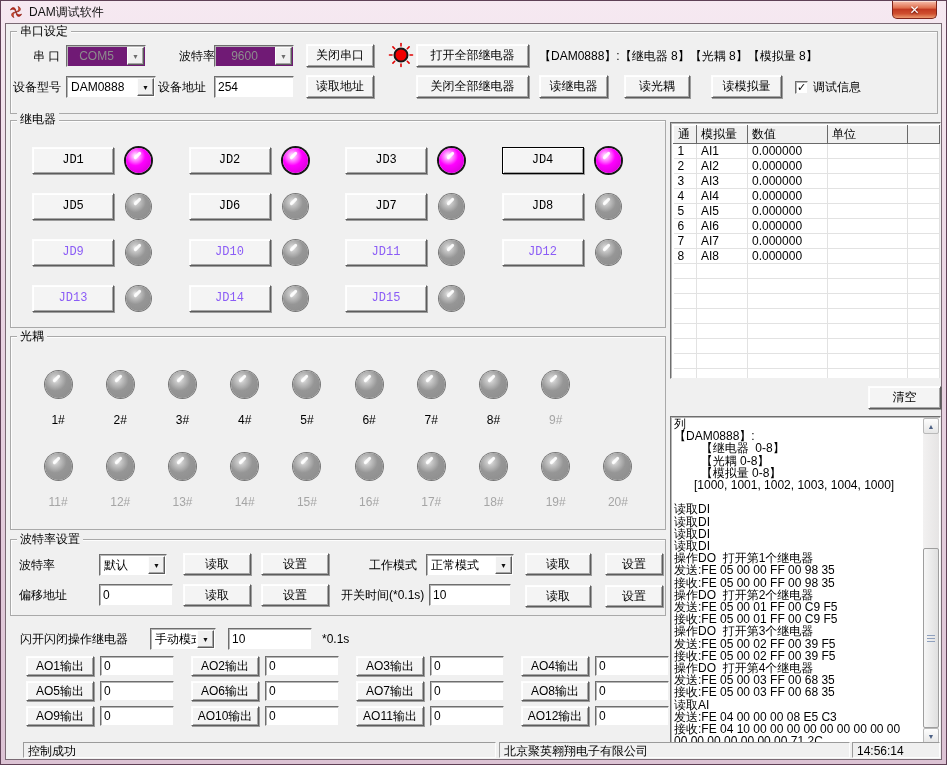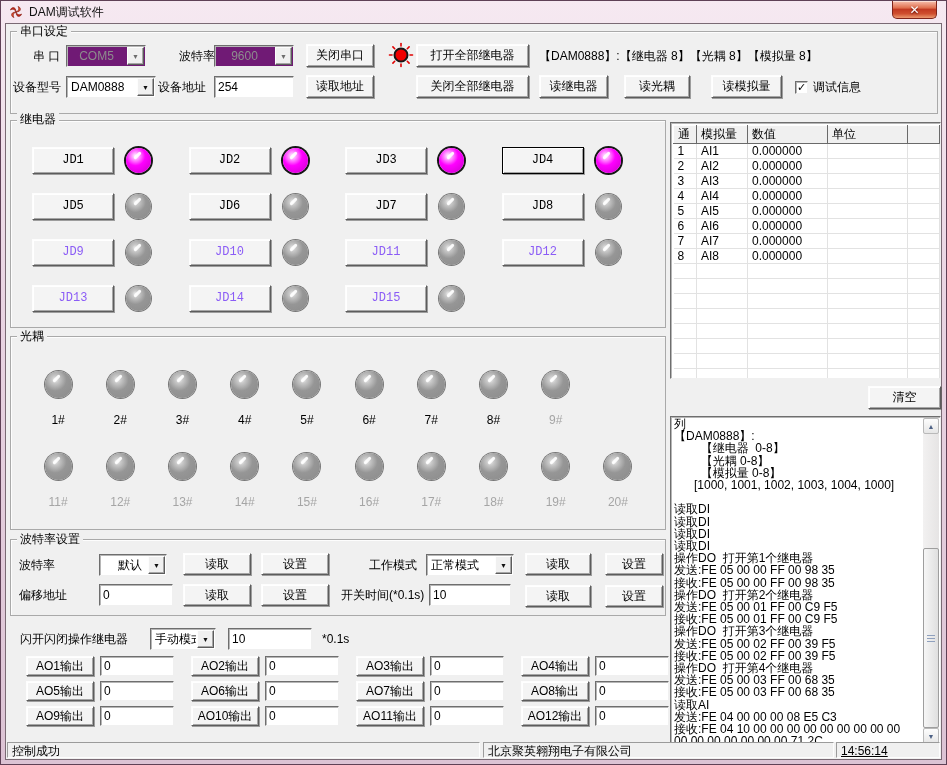--- a/index.html
+++ b/index.html
@@ -64,22 +64,22 @@
 
   .log-box { position:absolute; left:664px; top:392px; width:271px; height:330px; background:#fff; border:1px solid; border-color:#6e6e6e #f0f0f0 #f0f0f0 #6e6e6e; box-shadow:inset 1px 1px 0 #b6b6b6; }
   .log-text { position:absolute; left:3px; top:1px; right:18px; bottom:2px; overflow:hidden; white-space:pre; font-size:12px; line-height:12.2px; color:#000; }
   .log-scroll { position:absolute; top:1px; bottom:1px; right:1px; width:16px; background:linear-gradient(90deg,#f2f1f1,#e6e4e4); }
   .scroll-btn { position:absolute; left:0; right:0; height:16px; background:linear-gradient(180deg,#fdfdfd,#e6e6e6); border:1px solid #b9b9b9; border-radius:2px; display:flex; align-items:center; justify-content:center; font-size:7px; color:#4d6185; }
   .scroll-btn.up { top:0; } .scroll-btn.down { bottom:0; }
   .scroll-thumb { position:absolute; left:0; right:0; top:40%; height:55%; background:linear-gradient(90deg,#f6f6f6,#dfdfdf); border:1px solid #9e9e9e; border-radius:2px; }
   .grip { position:absolute; left:3px; right:3px; top:50%; height:1px; background:#8fa0bd; box-shadow:0 -3px 0 #8fa0bd, 0 3px 0 #8fa0bd; }
 
   .statusbar { position:absolute; left:0; right:0; bottom:0; height:17px; background:#f0f0f0; }
-  .sb-cell { position:absolute; top:0; height:16px; line-height:14px; padding:1px 4px; border:1px solid; border-color:#9b9b9b #fdfdfd #fdfdfd #9b9b9b; white-space:nowrap; overflow:hidden; }
-  .sb1 { left:1px; width:473px; } .sb2 { left:477px; width:351px; } .sb3 { left:830px; right:1px;text-decoration:underline; }
+  .sb-cell { position:absolute; top:0; height:16px; line-height:14px; padding:1px 4px; border:1px solid; border-color:#9b9b9b #fdfdfd #fdfdfd #9b9b9b; white-space:nowrap; overflow:hidden;margin-left:16px; }
+  .sb1 { left:1px; width:473px; } .sb2 { left:477px; width:351px; } .sb3 { left:830px; right:1px; }
 
   .port-led { position:absolute; width:26px; height:26px; }
 </style>
 </head>
 <body>
 
 <div class="window">
   <div class="titlebar">
     <span class="app-icon">
       <svg viewBox="0 0 16 16" width="16" height="16">
@@ -302,21 +302,21 @@
           <div class="opto-cell">
             <span class="led led-off"></span>
             <span class="opto-label dim">20#</span>
           </div>
         </div>
     </div>
 
     <div class="group" style="left:4px; top:515px; width:656px; height:77px;">
       <span class="legend">波特率设置</span>
       <span class="lbl" style="left:8px; top:14px;">波特率</span>
-      <div class="combo" style="left:88px; top:14px; width:68px;padding-left:14px;">
+      <div class="combo" style="left:88px; top:14px; width:68px;">
         <span class="combo-text">默认</span>
         <span class="combo-arrow">
             <span class="arr">▼</span>
           </span>
       </div>
       <button class="btn" style="left:172px; top:13px; width:68px; height:22px;">读取</button>
       <button class="btn" style="left:250px; top:13px; width:68px; height:22px;">设置</button>
       <span class="lbl" style="left:358px; top:14px;">工作模式</span>
       <div class="combo" style="left:415px; top:14px; width:88px;">
         <span class="combo-text">正常模式</span>

